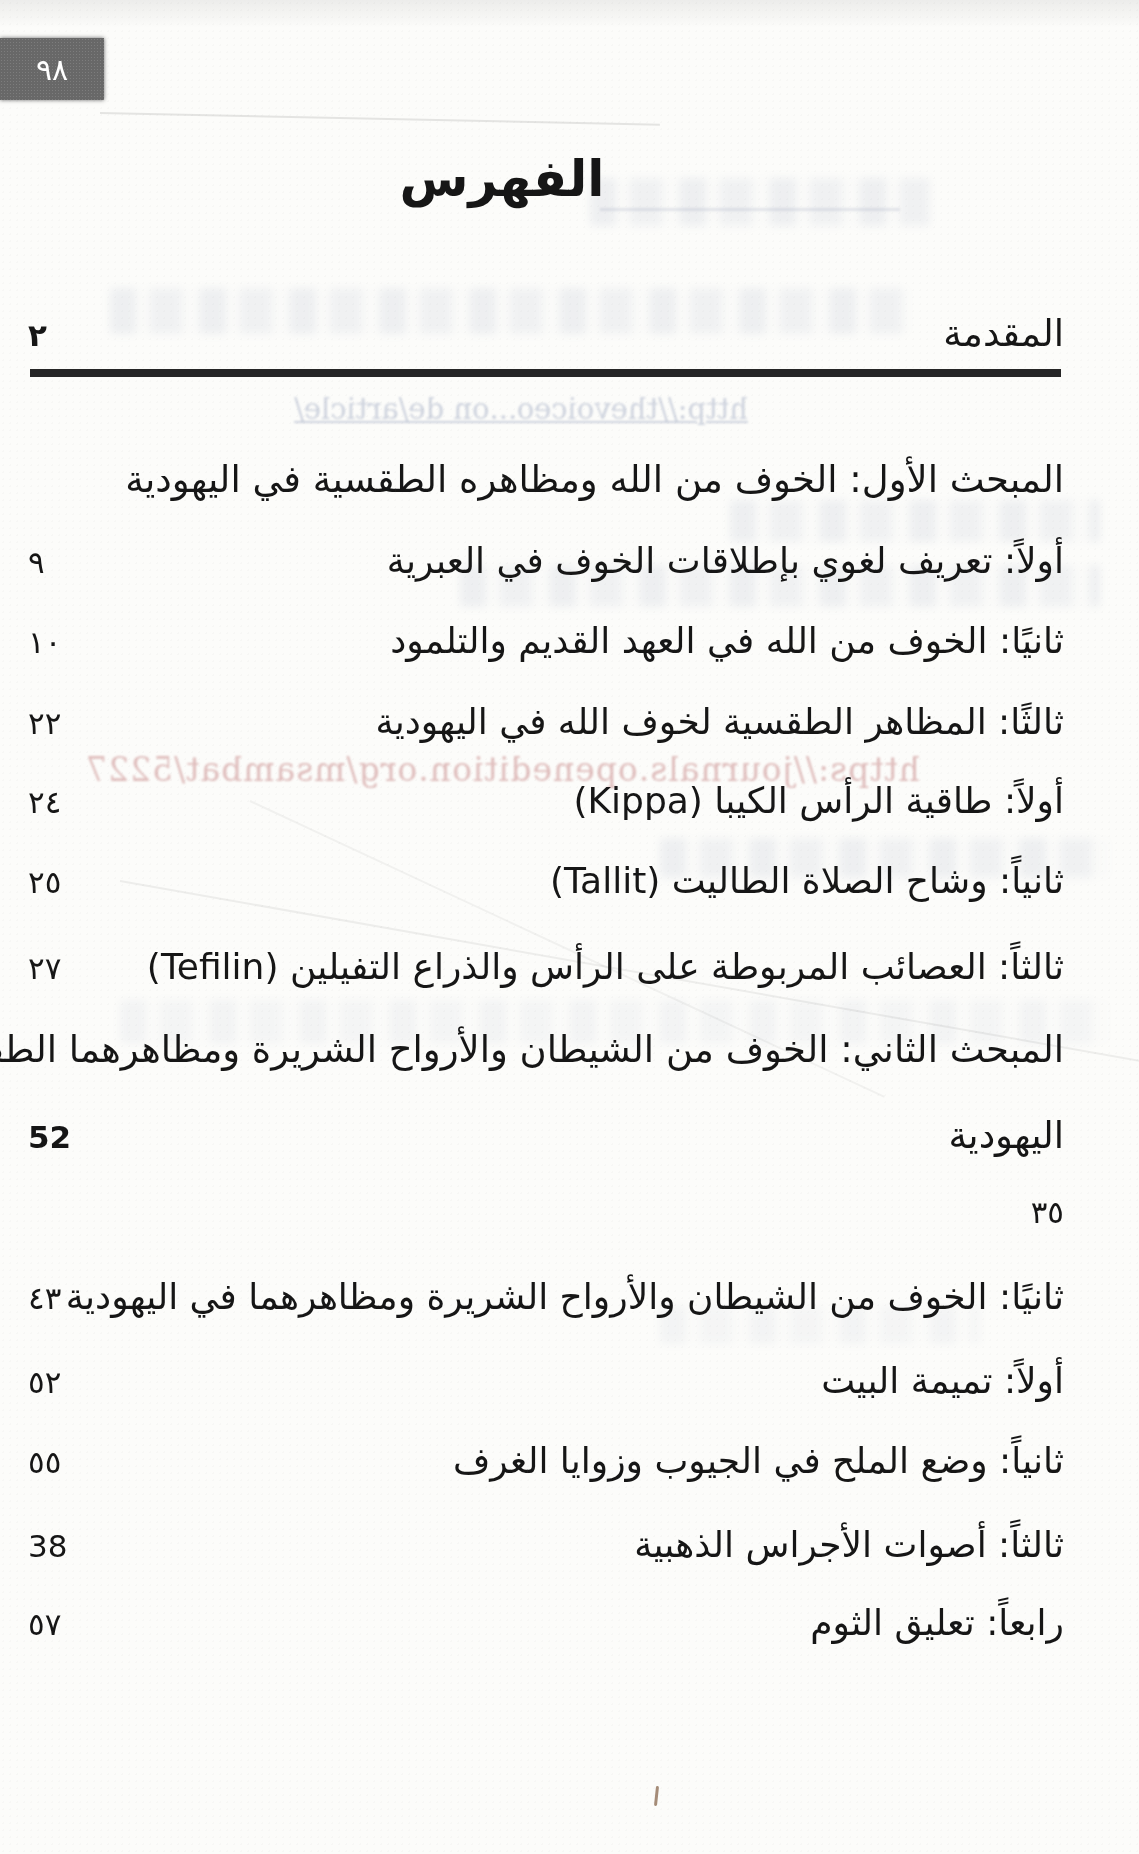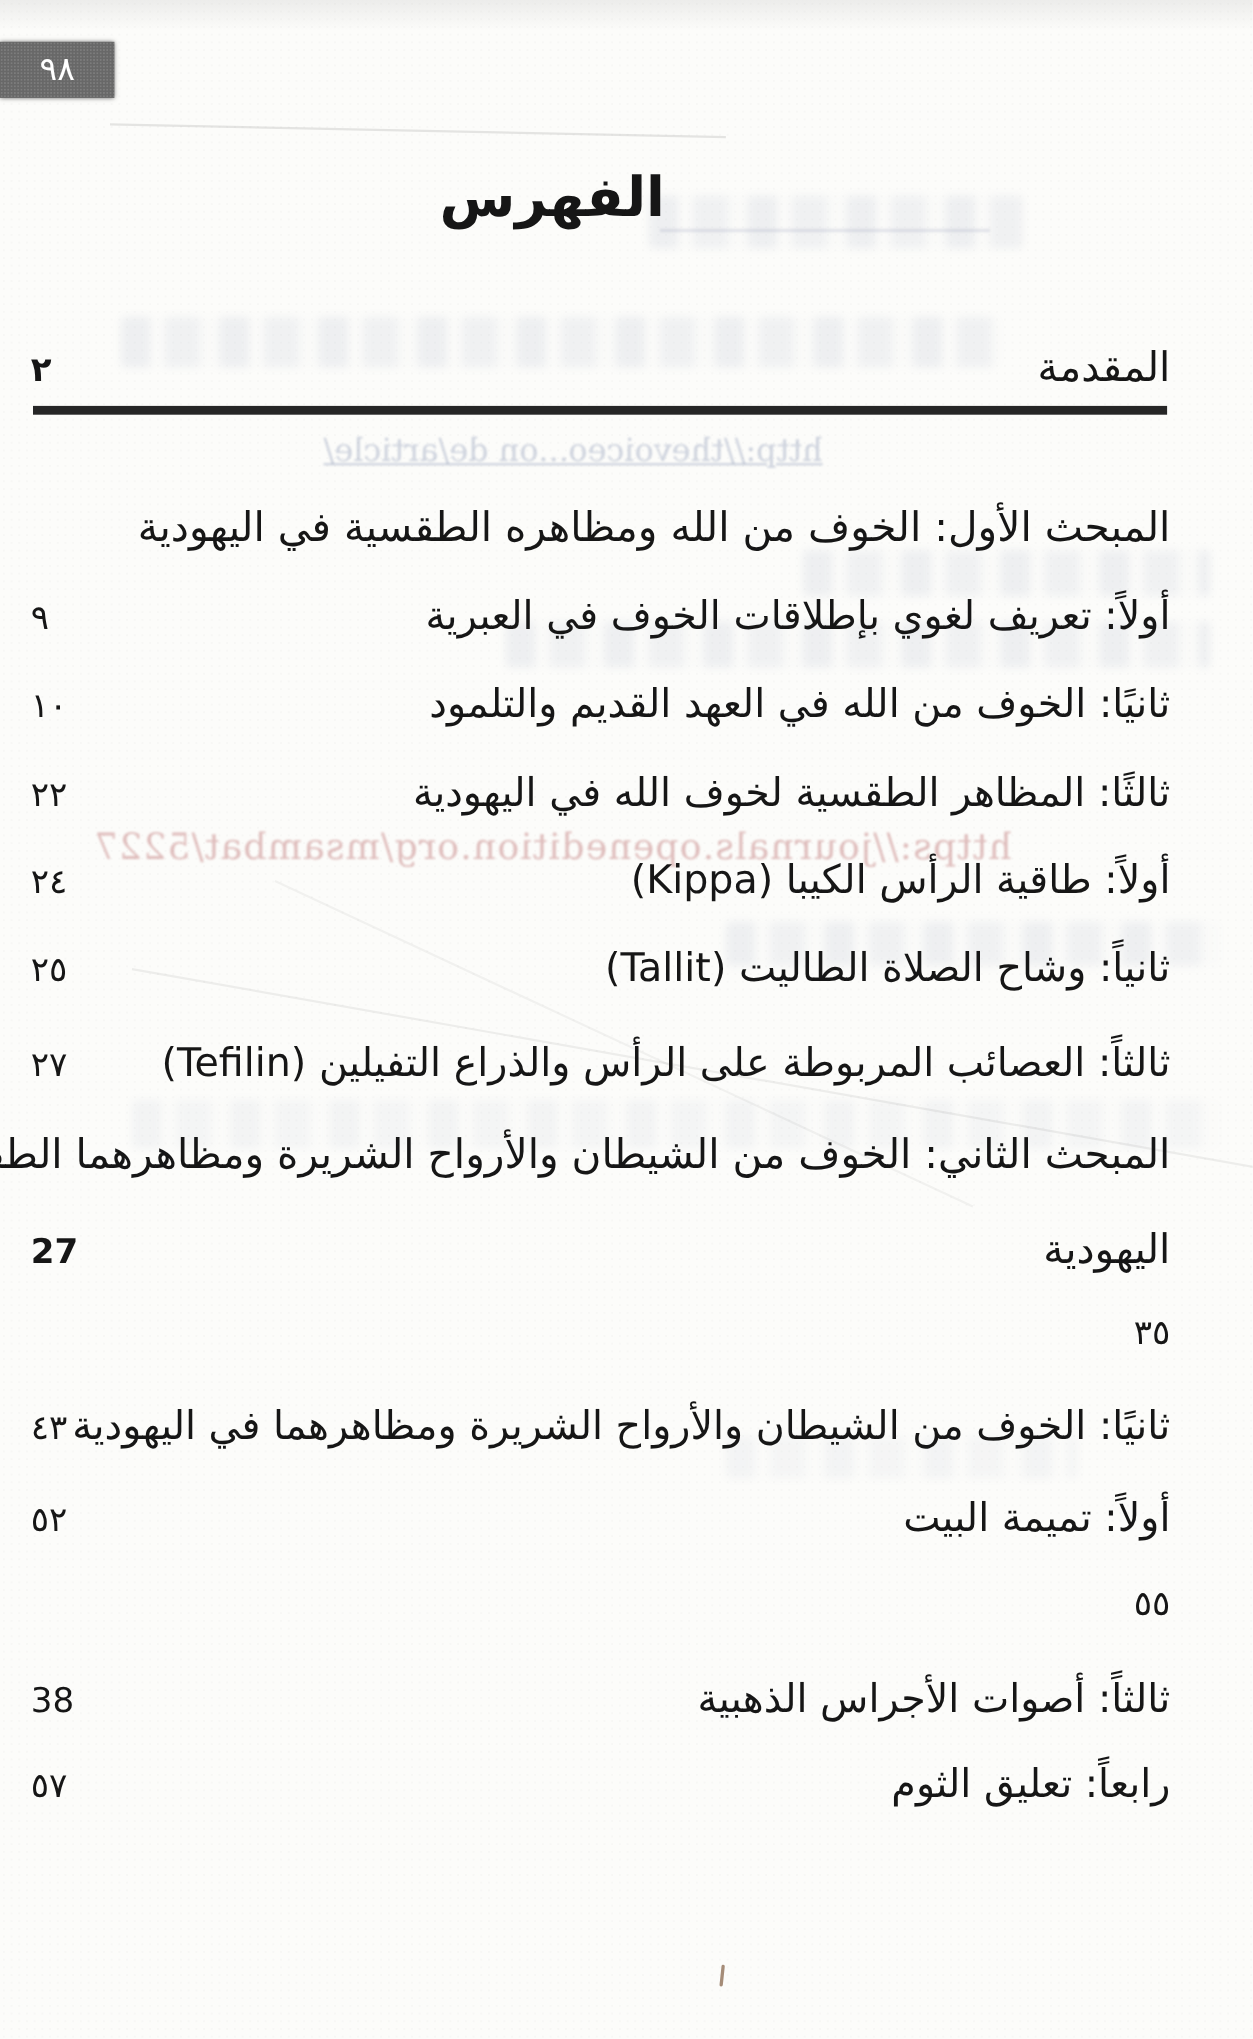--- a/index.html
+++ b/index.html
@@ -9,21 +9,21 @@
     background-color:#fcfcfa;
     background-image:radial-gradient(rgba(0,0,0,.02) 1px, transparent 1px);
     background-size:7px 7px;
     font-family:"DejaVu Sans", sans-serif;
     color:#161616;
     overflow:hidden;
   }
   .topband{position:absolute;top:0;left:0;right:0;height:28px;
     background:linear-gradient(180deg, rgba(125,125,125,.12), rgba(125,125,125,0));}
   .badge{
-    position:absolute;top:38px;left:0;width:104px;height:51px;
+    position:absolute;top:38px;left:0;width:104px;height:62px;
     background-color:#686868;
     background-image:radial-gradient(rgba(255,255,255,.14) 1px, transparent 1px);
     background-size:3px 3px;
     color:#fff;display:flex;align-items:center;justify-content:center;
     font-size:30px;box-shadow:0 0 4px rgba(90,90,90,.9);
   }
   .title{
     position:absolute;top:150px;left:-60px;right:75px;
     text-align:center;font-weight:bold;font-size:50px;direction:rtl;
   }
@@ -125,34 +125,35 @@
   <div class="row" style="top:946px">
     <span class="lbl" lang="ar" dir="rtl">ثالثاً: العصائب المربوطة على الرأس والذراع التفيلين (Tefilin)</span>
     <span class="num">٢٧</span>
   </div>
   <div class="row head" style="top:1028px">
     <span class="lbl" lang="ar" dir="rtl">المبحث الثاني: الخوف من الشيطان والأرواح الشريرة ومظاهرهما الطقسية في</span>
     <span class="num"></span>
   </div>
   <div class="row head" style="top:1114px">
     <span class="lbl" lang="ar" dir="rtl">اليهودية</span>
-    <span class="num">27</span>
+    <span class="num">52</span>
   </div>
   <div class="row" style="top:1194px">
     <span class="num">٣٥</span>
   </div>
   <div class="row" style="top:1276px">
     <span class="lbl" lang="ar" dir="rtl">ثانيًا: الخوف من الشيطان والأرواح الشريرة ومظاهرهما في اليهودية</span>
     <span class="num">٤٣</span>
   </div>
   <div class="row" style="top:1360px">
     <span class="lbl" lang="ar" dir="rtl">أولاً: تميمة البيت</span>
     <span class="num">٥٢</span>
   </div>
   <div class="row" style="top:1440px">
+    <span class="lbl" lang="ar" dir="rtl">ثانياً: وضع الملح في الجيوب وزوايا الغرف</span>
     <span class="num">٥٥</span>
   </div>
   <div class="row" style="top:1524px">
     <span class="lbl" lang="ar" dir="rtl">ثالثاً: أصوات الأجراس الذهبية</span>
     <span class="num">38</span>
   </div>
   <div class="row" style="top:1602px">
     <span class="lbl" lang="ar" dir="rtl">رابعاً: تعليق الثوم</span>
     <span class="num">٥٧</span>
   </div>

